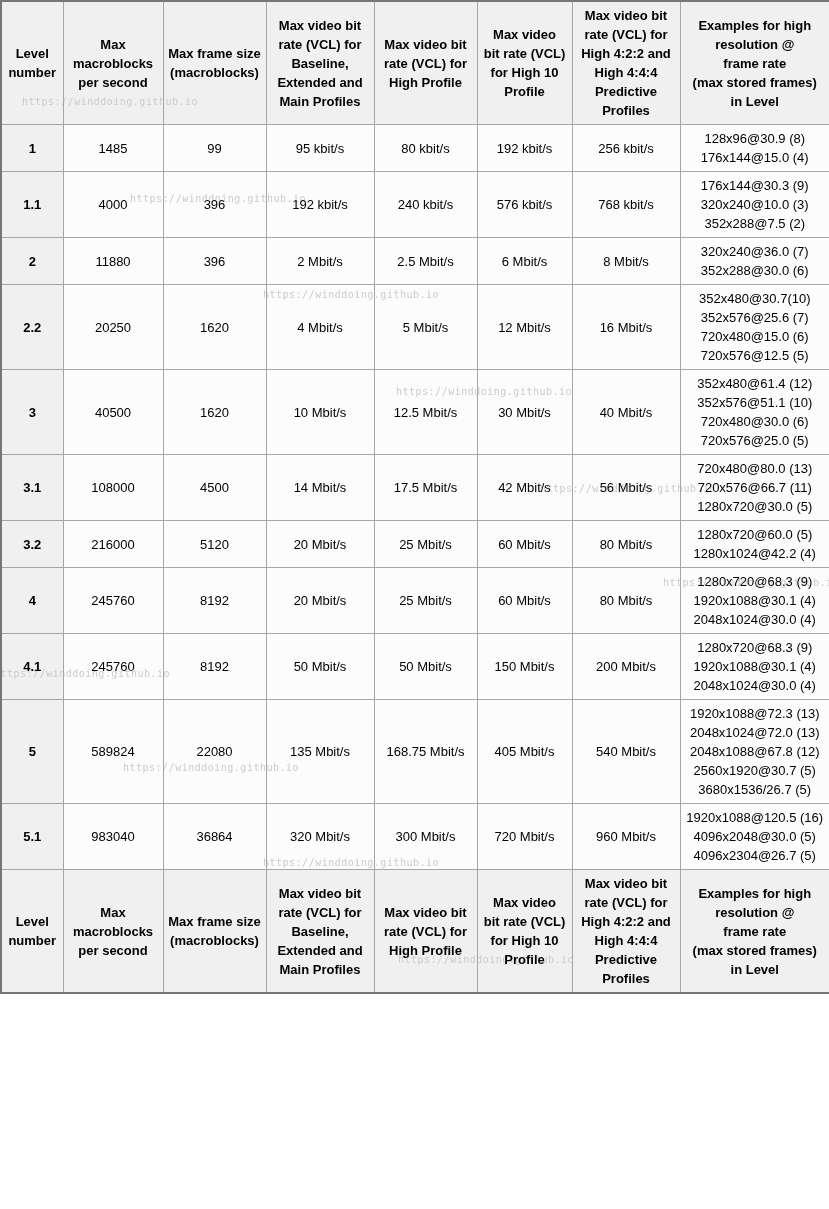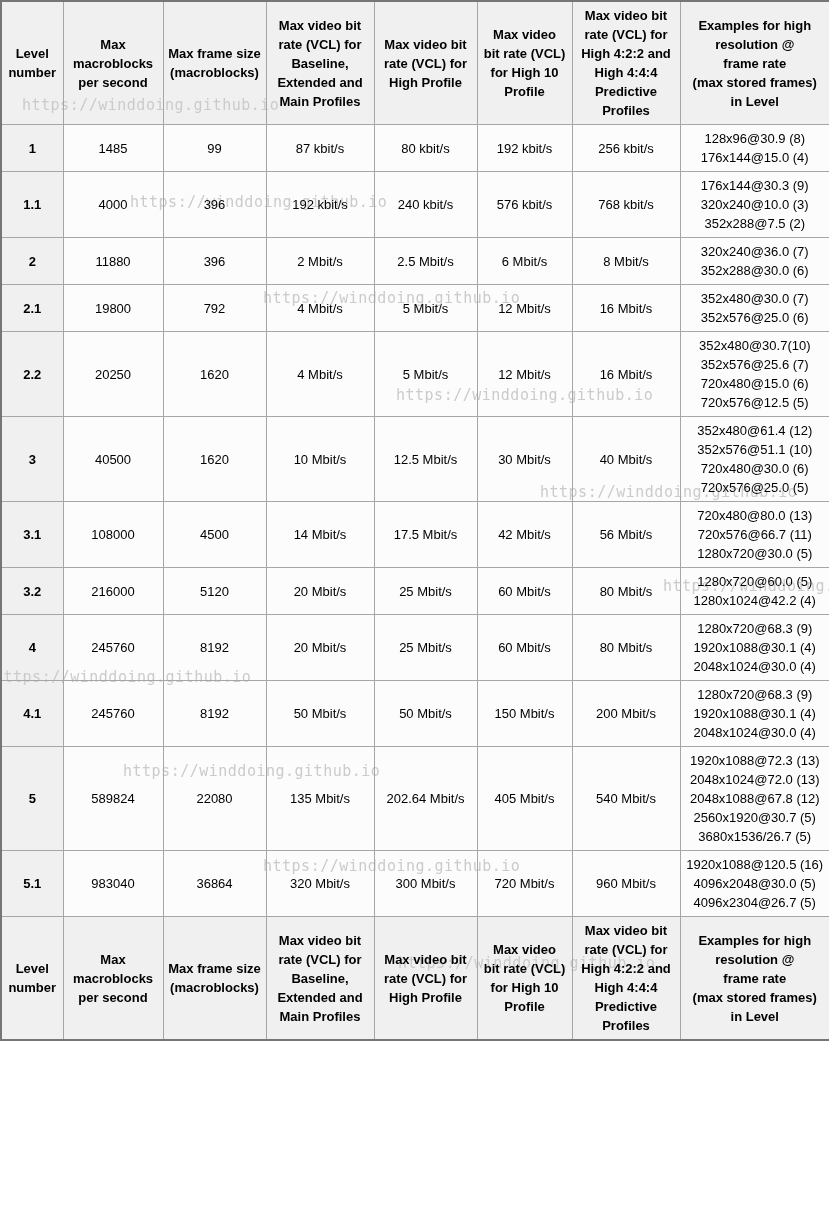--- a/index.html
+++ b/index.html
@@ -30,21 +30,21 @@
     background:#fcfcfc;
     font-weight:normal;
   }
   table.levels td.level-cell{
     background:#f0f0f0;
     font-weight:bold;
   }
   .watermark{
     position:absolute;
     font-family:"DejaVu Sans Mono",monospace;
-    font-size:15px;
+    font-size:10px;
     letter-spacing:0.5px;
     color:#cbcbcb;
     white-space:nowrap;
     pointer-events:none;
     mix-blend-mode:darken;
     z-index:5;
   }
 </style>
 </head>
 <body>
@@ -93,21 +93,21 @@
 frame rate
 (max stored frames)
 in Level</th>
         </tr>
       </thead>
     <tbody id="tbody">
         <tr>
           <td class="level-cell">1</td>
           <td>1485</td>
           <td>99</td>
-          <td>87 kbit/s</td>
+          <td>95 kbit/s</td>
           <td>80 kbit/s</td>
           <td>192 kbit/s</td>
           <td>256 kbit/s</td>
           <td>128x96@30.9 (8)
 176x144@15.0 (4)</td>
         </tr>
         <tr>
           <td class="level-cell">1.1</td>
           <td>4000</td>
           <td>396</td>
@@ -122,31 +122,20 @@
         <tr>
           <td class="level-cell">2</td>
           <td>11880</td>
           <td>396</td>
           <td>2 Mbit/s</td>
           <td>2.5 Mbit/s</td>
           <td>6 Mbit/s</td>
           <td>8 Mbit/s</td>
           <td>320x240@36.0 (7)
 352x288@30.0 (6)</td>
-        </tr>
-        <tr>
-          <td class="level-cell">2.1</td>
-          <td>19800</td>
-          <td>792</td>
-          <td>4 Mbit/s</td>
-          <td>5 Mbit/s</td>
-          <td>12 Mbit/s</td>
-          <td>16 Mbit/s</td>
-          <td>352x480@30.0 (7)
-352x576@25.0 (6)</td>
         </tr>
         <tr>
           <td class="level-cell">2.2</td>
           <td>20250</td>
           <td>1620</td>
           <td>4 Mbit/s</td>
           <td>5 Mbit/s</td>
           <td>12 Mbit/s</td>
           <td>16 Mbit/s</td>
           <td>352x480@30.7(10)
@@ -212,21 +201,21 @@
           <td>200 Mbit/s</td>
           <td>1280x720@68.3 (9)
 1920x1088@30.1 (4)
 2048x1024@30.0 (4)</td>
         </tr>
         <tr>
           <td class="level-cell">5</td>
           <td>589824</td>
           <td>22080</td>
           <td>135 Mbit/s</td>
-          <td>202.64 Mbit/s</td>
+          <td>168.75 Mbit/s</td>
           <td>405 Mbit/s</td>
           <td>540 Mbit/s</td>
           <td>1920x1088@72.3 (13)
 2048x1024@72.0 (13)
 2048x1088@67.8 (12)
 2560x1920@30.7 (5)
 3680x1536/26.7 (5)</td>
         </tr>
         <tr>
           <td class="level-cell">5.1</td>

